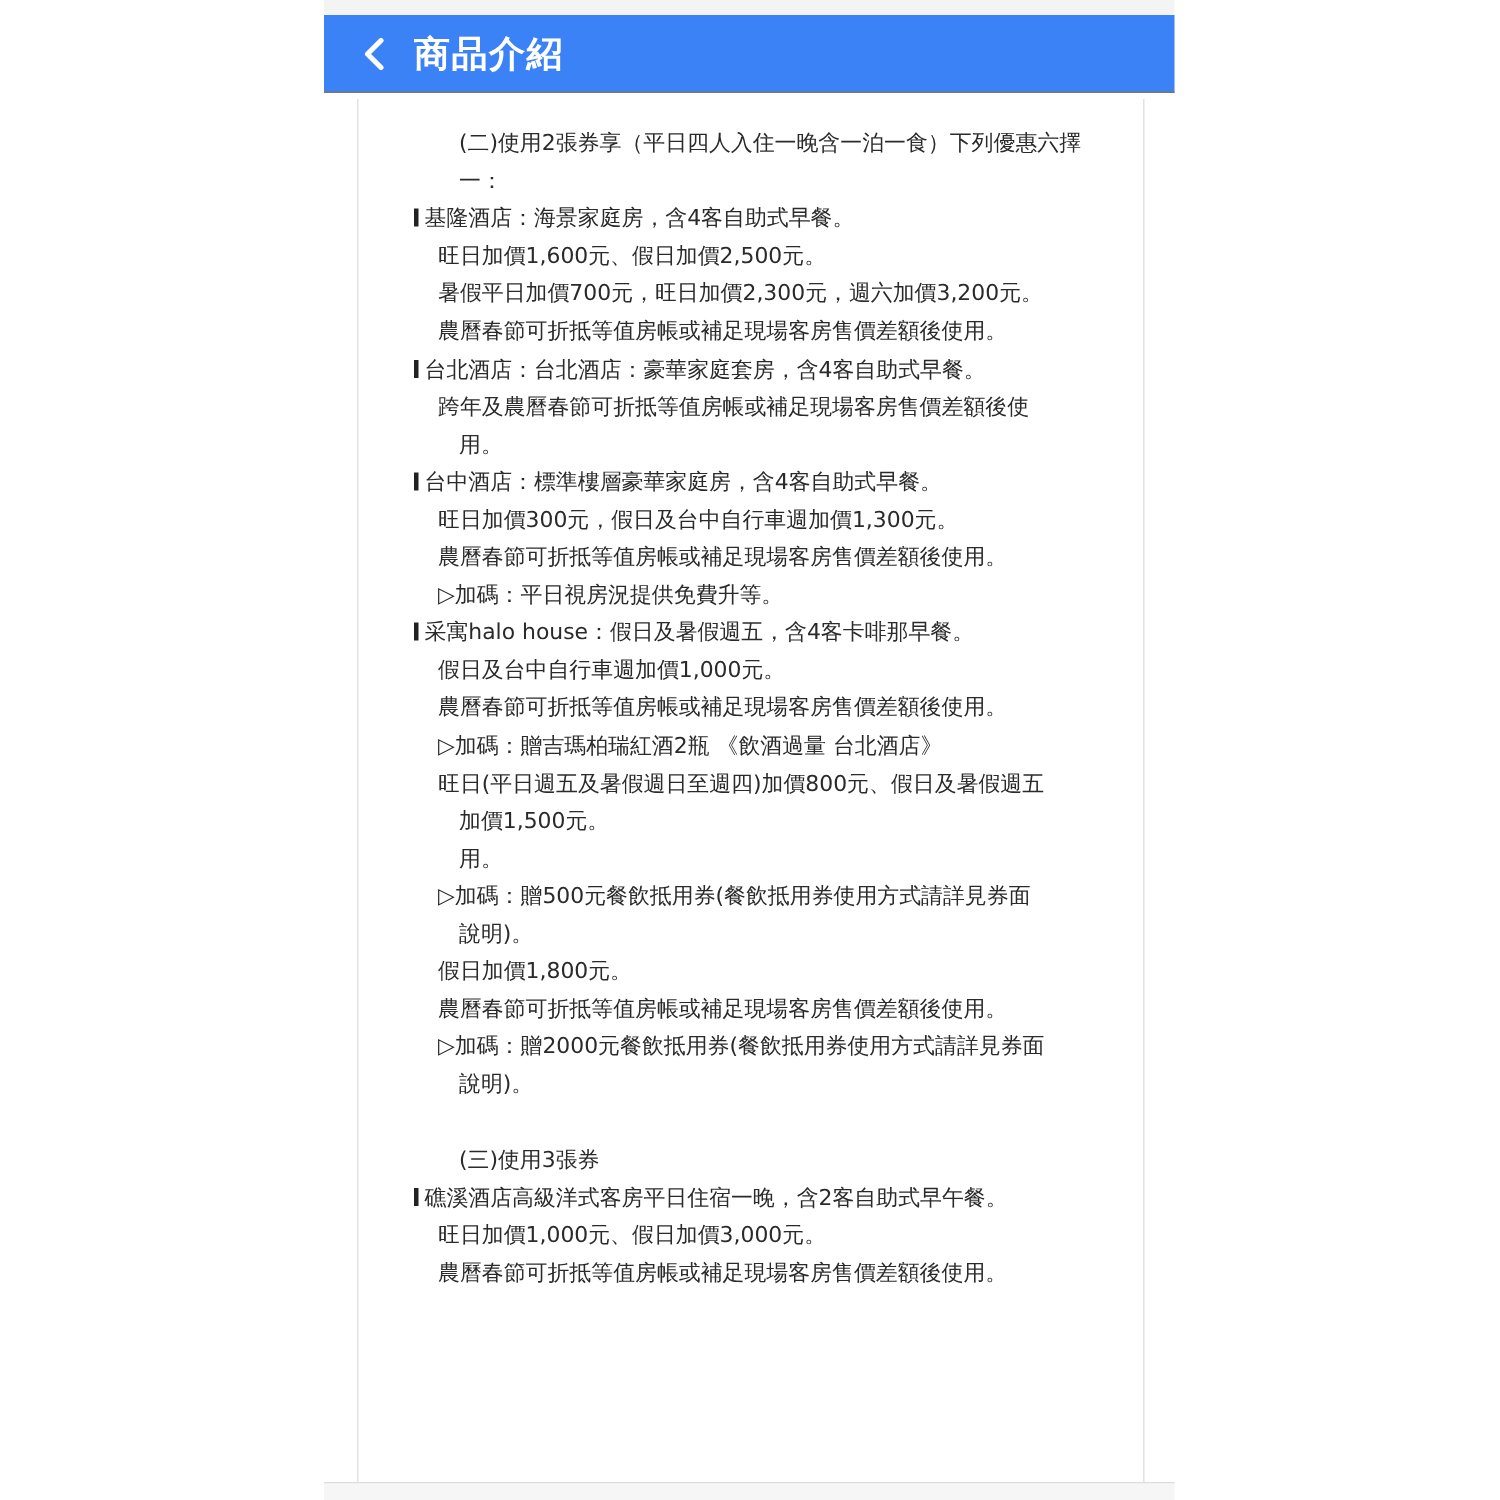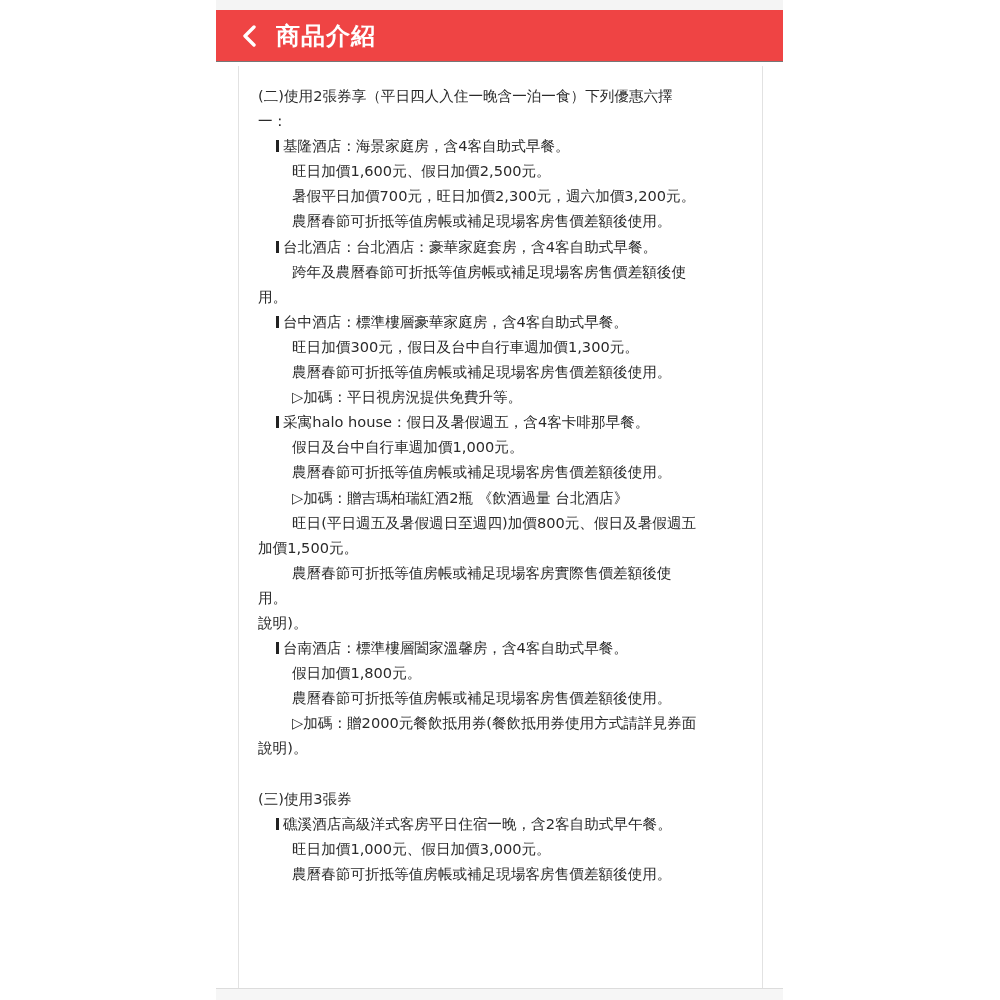--- a/index.html
+++ b/index.html
@@ -1,32 +1,32 @@
 <!DOCTYPE html>
 <html><head>
 <meta charset="utf-8">
 <style>
   html, body { margin:0; padding:0; }
   body { width:1000px; height:1000px; background:#ffffff; position:relative; overflow:hidden;
          font-family:"DejaVu Sans","Liberation Sans",sans-serif; color:#222; }
   .topstrip { position:absolute; left:216px; top:0; width:567px; height:10px; background:#f4f4f4; }
-  .header { position:absolute; left:216px; top:10px; width:567px; height:52px; background:#ef4444;
+  .header { position:absolute; left:216px; top:10px; width:567px; height:52px; background:#3b82f6;
             display:flex; align-items:center; box-sizing:border-box; border-bottom:1px solid #777;text-align:right; }
   .back { width:22px; height:22px; margin-left:22px; margin-right:16px; display:flex; align-items:center; justify-content:center; cursor:pointer; }
   .title { color:#fff; font-size:24px; font-weight:bold; letter-spacing:1px; }
   .panel { position:absolute; left:216px; top:66px; width:567px; height:922px; background:#fff; }
   .card { position:absolute; left:238px; top:66px; width:525px; height:922px; box-sizing:border-box;
           border-left:1px solid #e2e2e2; border-right:1px solid #e2e2e2; background:#fff; }
   .bottom-line { position:absolute; left:216px; top:988px; width:567px; height:1px; background:#dcdcdc; }
   .bottom-strip { position:absolute; left:216px; top:989px; width:567px; height:11px; background:#f6f6f6; }
   .content { position:absolute; left:258px; top:83px; width:490px; font-size:14.6px; line-height:25.1px; color:#2a2a2a; }
   .line { white-space:nowrap; }
   .ind1 { padding-left:18px; }
   .ind2 { padding-left:34px; }
-  .ind0 { padding-left:0; }
+  .ind0 { padding-left:0;margin-left:48px; }
   .blank { height:25.1px; }
   .bullet { display:inline-block; width:3px; height:12px; background:#222; margin-right:4px; vertical-align:-1px; }
 </style>
 </head>
 <body>
 
 <div class="topstrip"></div>
 
 <div class="header">
   <div class="back">
@@ -59,25 +59,24 @@
   <div class="line ind2">農曆春節可折抵等值房帳或補足現場客房售價差額後使用。</div>
   <div class="line ind2">▷加碼：平日視房況提供免費升等。</div>
 
   <div class="line ind1"><span class="bullet"></span><span>采寓halo house：假日及暑假週五，含4客卡啡那早餐。</span></div>
   <div class="line ind2">假日及台中自行車週加價1,000元。</div>
   <div class="line ind2">農曆春節可折抵等值房帳或補足現場客房售價差額後使用。</div>
   <div class="line ind2">▷加碼：贈吉瑪柏瑞紅酒2瓶 《飲酒過量 台北酒店》</div>
 
   <div class="line ind2">旺日(平日週五及暑假週日至週四)加價800元、假日及暑假週五</div>
   <div class="line ind0">加價1,500元。</div>
-  <div class="line ind2">農曆春節可折抵等值房帳或補足現場客房實際售價差額後使</div>
   <div class="line ind0">用。</div>
+  <div class="line ind2">▷加碼：贈500元餐飲抵用券(餐飲抵用券使用方式請詳見券面</div>
   <div class="line ind0">說明)。</div>
 
-  <div class="line ind1"><span class="bullet"></span><span>台南酒店：標準樓層闔家溫馨房，含4客自助式早餐。</span></div>
   <div class="line ind2">假日加價1,800元。</div>
   <div class="line ind2">農曆春節可折抵等值房帳或補足現場客房售價差額後使用。</div>
   <div class="line ind2">▷加碼：贈2000元餐飲抵用券(餐飲抵用券使用方式請詳見券面</div>
   <div class="line ind0">說明)。</div>
 
   <div class="blank"></div>
 
   <div class="line ind0">(三)使用3張券</div>
   <div class="line ind1"><span class="bullet"></span><span>礁溪酒店高級洋式客房平日住宿一晚，含2客自助式早午餐。</span></div>
   <div class="line ind2">旺日加價1,000元、假日加價3,000元。</div>

